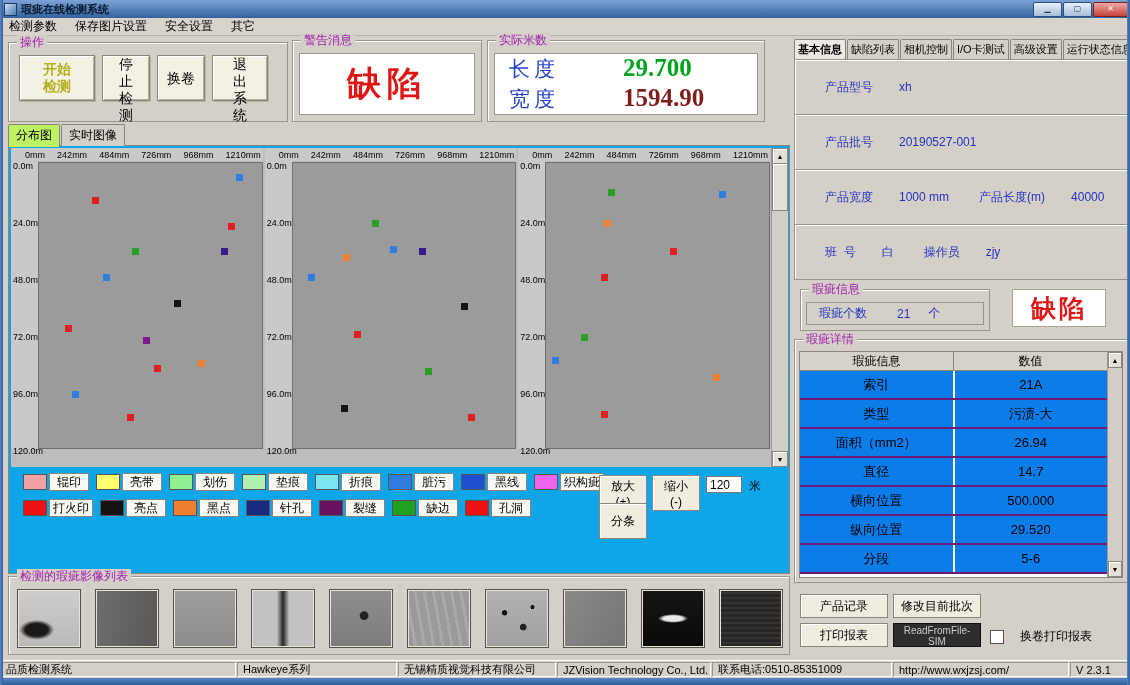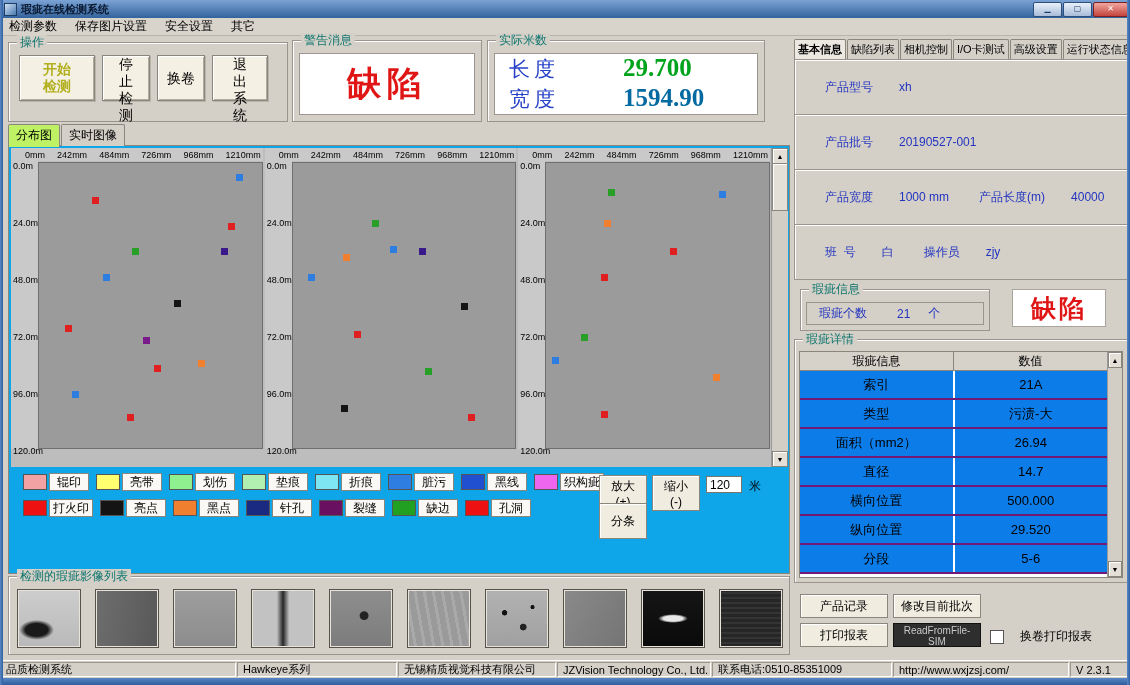--- a/index.html
+++ b/index.html
@@ -18,21 +18,21 @@
   .win-btn.close{width:33px;background:linear-gradient(#f2a7a0,#c2443c);color:#fff;border-color:#7c2020;}
   .menubar{position:absolute;left:0;top:18px;width:1130px;height:18px;background:#d8d4cc;
     border-bottom:1px solid #b9b5ab;display:flex;align-items:center;box-sizing:border-box;}
   .menu-item{padding:0 9px;height:100%;display:flex;align-items:center;cursor:default;}
   .side{position:absolute;top:0;width:3px;height:685px;background:linear-gradient(90deg,#5a86c6,#31619e);z-index:60;}
   .side.left{left:0}.side.right{right:0}
   .bluestrip{position:absolute;left:0;top:678px;width:1130px;height:7px;background:linear-gradient(#5a86c6,#2d5d9a);z-index:55;}
 
   
   .group{position:absolute;border:1px solid #99958c;box-shadow:inset 1px 1px 0 #fff;box-sizing:border-box;}
-  .grp-label{position:absolute;top:-8px;left:8px;background:#d4d0c8;padding:0 3px;color:#0f766e;font-size:12px;line-height:14px;white-space:nowrap;}
+  .grp-label{position:absolute;top:-8px;left:8px;background:#d4d0c8;padding:0 3px;color:#a21caf;font-size:12px;line-height:14px;white-space:nowrap;}
 
   
   .grp-op{left:8px;top:42px;width:280px;height:80px;}
   .opbtns{display:flex;gap:7px;padding:12px 0 0 10px;}
   .opbtn{height:46px;background:#f4f0e3;border:1px solid #8a867c;
     box-shadow:inset 1px 1px 0 #fff,inset -1px -1px 0 #b0aca0,1px 1px 0 #b9b5aa;
     font-size:14px;line-height:17px;text-align:center;font-family:inherit;box-sizing:border-box;word-break:break-all;}
   .op-start{width:76px;padding:0 20px;color:#b2af1e;font-weight:bold;}
   .op-stop{width:48px;padding:0 10px;}
   .op-roll{width:48px;}
@@ -42,21 +42,21 @@
   .grp-warn{left:292px;top:40px;width:190px;height:82px;}
   .warn-inner{position:absolute;left:6px;right:6px;top:12px;bottom:6px;background:#fff;border:1px solid #9a968c;
     display:flex;align-items:center;justify-content:center;}
   .warn-text{font-family:"Liberation Serif","DejaVu Serif",serif;font-size:34px;font-weight:bold;color:#e01515;letter-spacing:6px;}
   .grp-meter{left:487px;top:40px;width:278px;height:82px;}
   .meter-inner{position:absolute;left:6px;right:6px;top:12px;bottom:6px;background:#fff;border:1px solid #9a968c;
     display:flex;flex-direction:column;justify-content:center;padding-left:14px;box-sizing:border-box;}
   .meter-row{display:flex;align-items:baseline;height:31px;}
   .m-label{color:#2742c8;font-size:21px;width:86px;letter-spacing:4px;}
   .m-val{font-family:"Liberation Serif","DejaVu Serif",serif;font-size:25px;font-weight:bold;margin-left:28px;min-width:110px;}
-  .m-val.green{color:#00a31c}.m-val.red{color:#0369a1}
+  .m-val.green{color:#00a31c}.m-val.red{color:#7f1d1d}
 
   
   .vtabs{position:absolute;left:8px;top:127px;height:19px;display:flex;align-items:flex-end;z-index:5;}
   .vtab{padding:2px 7px;background:#d4d0c8;border:1px solid #8a867c;border-bottom:none;border-radius:2px 2px 0 0;margin-right:1px;}
   .vtab.active{background:#bef264;margin-bottom:-1px;padding-bottom:3px;}
   .tabpage{position:absolute;left:8px;top:145px;width:782px;height:429px;background:#0ea5e9;border:1px solid #8a867c;box-sizing:border-box;text-decoration:underline;}
 
   
   .plot-area{position:absolute;left:2px;top:2px;width:777px;height:319px;background:#bdbdbd;}
   .panels{position:absolute;left:0;top:0;right:16px;bottom:0;display:flex;}

